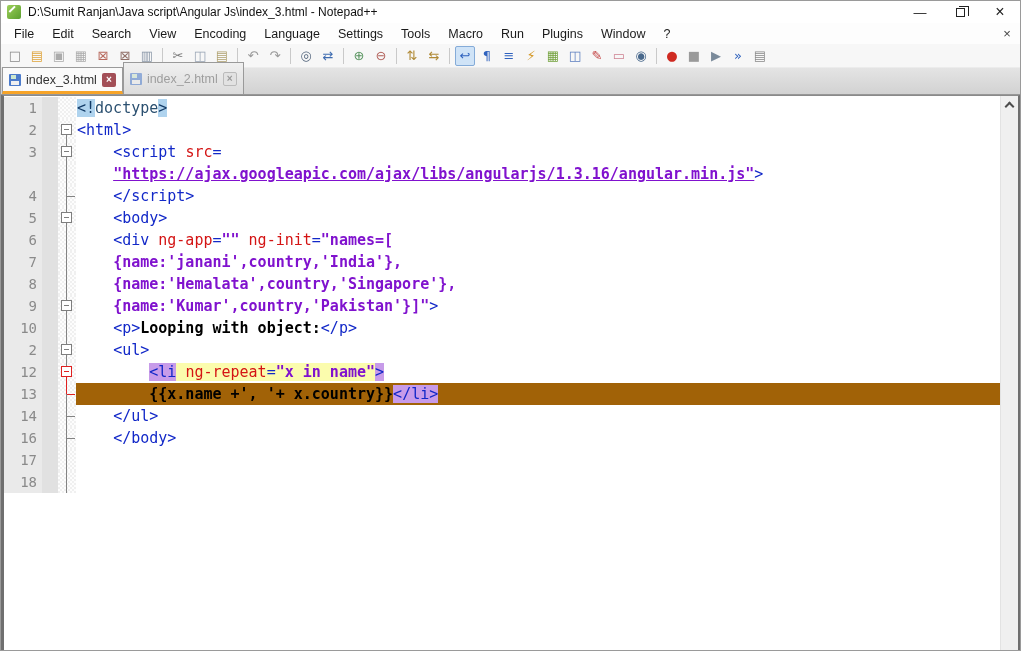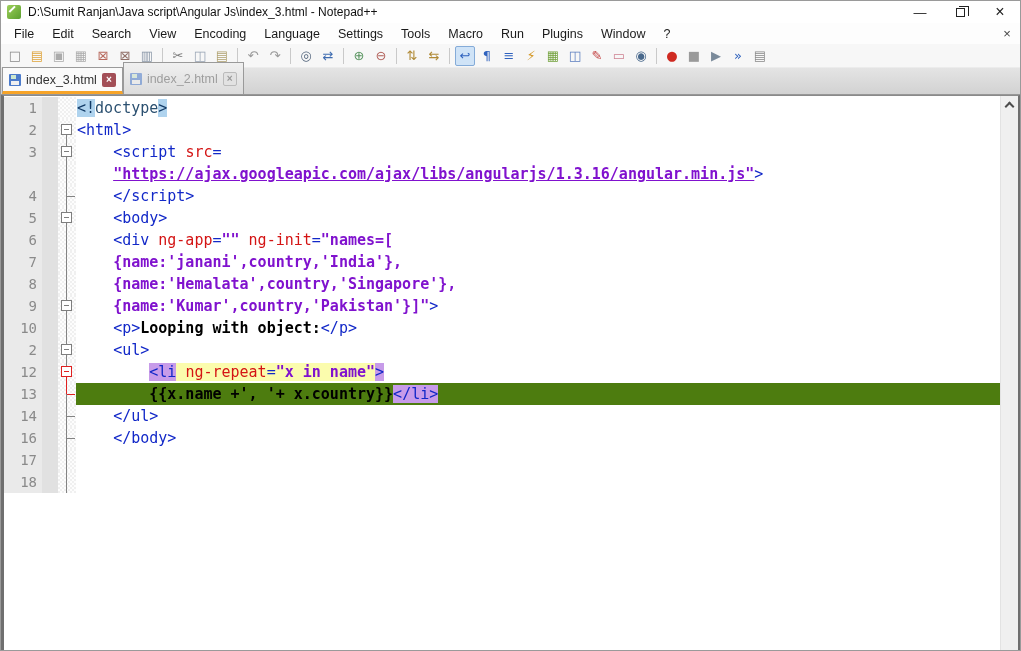--- a/index.html
+++ b/index.html
@@ -66,21 +66,21 @@
   .vf { left:8px; top:0; bottom:0; width:1px; background:#838383; }
   .vt { left:8px; top:0; height:11px; width:1px; background:#838383; }
   .vb { left:8px; top:11px; bottom:0; width:1px; background:#838383; }
   .tk { left:8px; top:11px; width:9px; height:1px; background:#838383; }
   .bx { left:3px; top:5px; width:11px; height:11px; background:#fff; border:1px solid #7e7e7e; }
   .bx::after { content:""; position:absolute; left:2px; right:2px; top:4px; height:1px; background:#7e7e7e; }
   i.rd { background:#e02020; }
   i.bx.rd { background:#fff; border-color:#e02020; }
   i.bx.rd::after { background:#e02020; }
   .code { flex:1; white-space:pre; color:#000; padding-left:1px; }
-  .row.cl .code { background:#4d7c0f; }
+  .row.cl .code { background:#a16207; }
   .s-tag { color:#1228c8; }
   .s-attr { color:#d41414; }
   .s-val { color:#8012ce; font-weight:bold; }
   .s-url { color:#8012ce; font-weight:bold; text-decoration:underline; }
   .s-txt { color:#000; font-weight:bold; }
   .s-doc { color:#2b5070; }
   .s-hl-doc { background:#afd3ee; color:#123a66; }
   .s-hl-tag { background:#c79be9; }
   .s-hl-attr { background:#fbfcad; }
   .s-caret { display:inline-block; width:0; height:17px; border-left:2px solid #1c1c8e;

